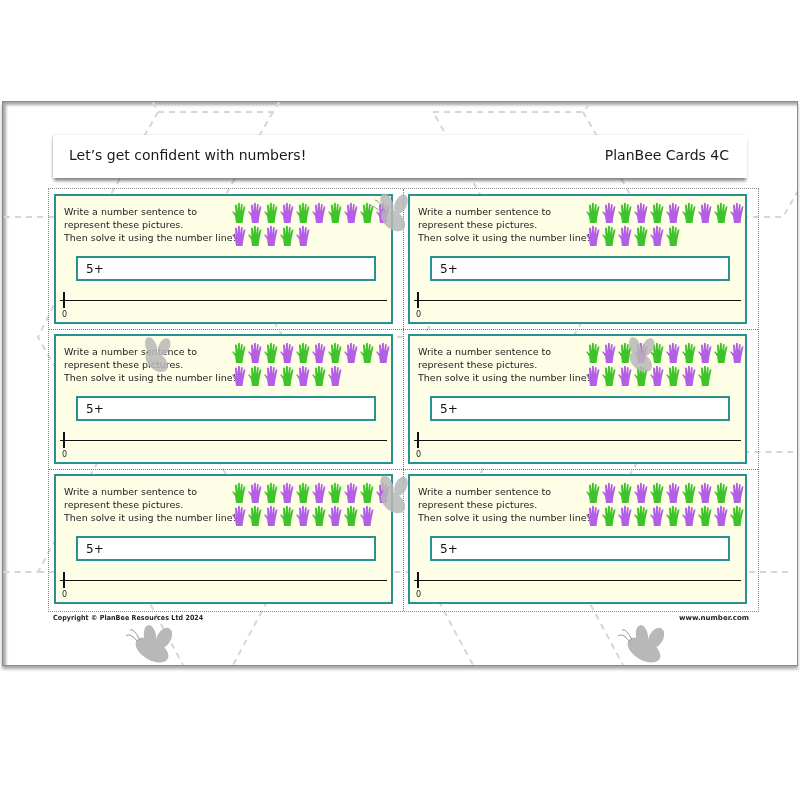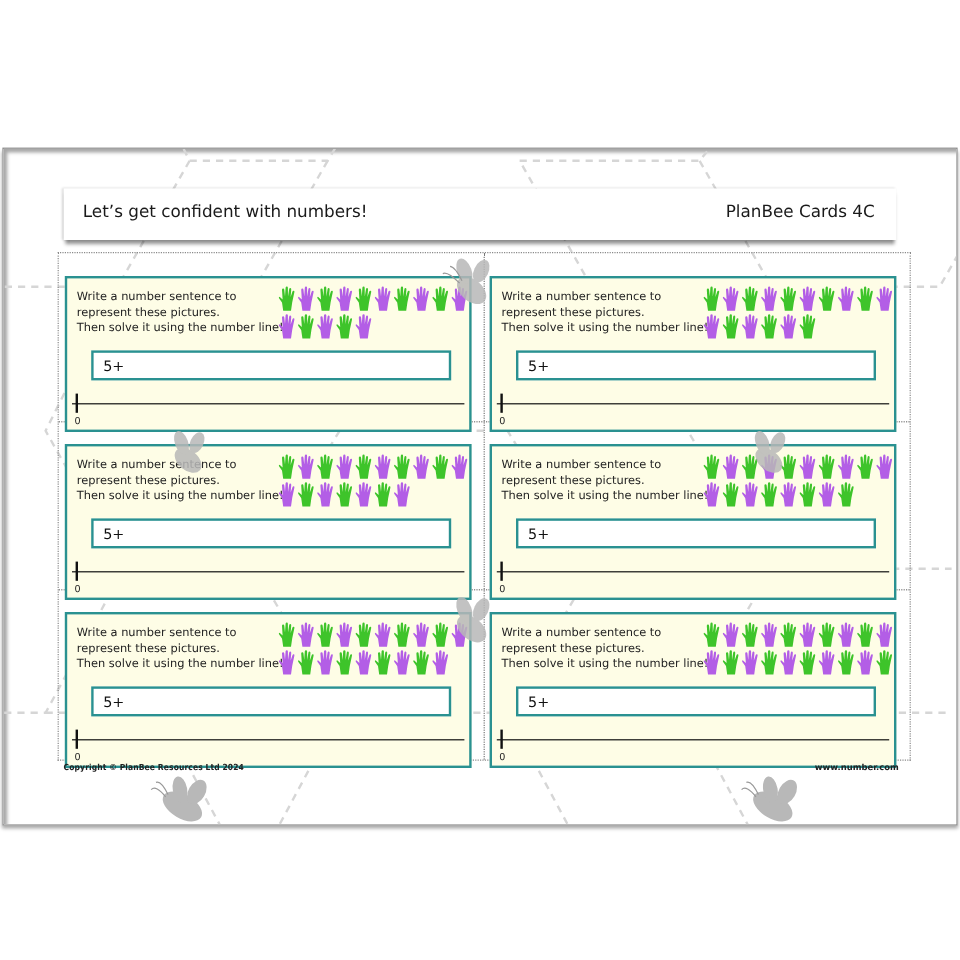--- a/index.html
+++ b/index.html
@@ -1,21 +1,21 @@
 <!DOCTYPE html>
 <html><head>
 <meta charset="utf-8">
 <style>
   html, body { margin: 0; padding: 0; }
   body {
     width: 800px; height: 800px; background: #ffffff; position: relative; overflow: hidden;
     font-family: "DejaVu Sans", sans-serif;
   }
   .frame {
-    position: absolute; left: 2px; top: 123px; width: 794px; height: 563px;
+    position: absolute; left: 2px; top: 101px; width: 794px; height: 563px;
     background: #ffffff;
     border: 1px solid #8a8a8a;
     box-shadow: inset 3px 3px 3px rgba(0,0,0,0.35), 0 3px 3px rgba(0,0,0,0.35);
     overflow: hidden;
   }
   .bg-hex { position: absolute; left: 0; top: 0; width: 794px; height: 563px; }
   .header {
     position: absolute; left: 50px; top: 33px; width: 694px; height: 43px;
     background: #ffffff;
     box-shadow: 0 4px 3px -1px rgba(0,0,0,0.45), -1px 0 2px rgba(0,0,0,0.15);
@@ -30,21 +30,20 @@
     position: absolute; left: 45px; top: 86px; width: 709px; height: 422px;
     border: 1px dotted #8a8a8a;
   }
   .cut-h { position: absolute; left: 0; width: 100%; border-top: 1px dotted #777; }
   .cut-v { position: absolute; top: 0; height: 100%; border-left: 1px dotted #777; }
   .card {
     position: absolute; width: 339px; height: 130px;
     background: #fefde6;
     border: 2px solid #2a9191;
     box-sizing: border-box;
-    margin-top: 14px;
   }
   .card-text {
     position: absolute; left: 8px; top: 9px; font-size: 9.5px; line-height: 13px; color: #222;
     width: 175px;
   }
   .card-text div { white-space: nowrap; }
   .hands { position: absolute; left: 175px; top: 6px; width: 160px; }
   .hand-row { display: flex; height: 23px; }
   .hand { width: 16px; height: 22px; display: inline-block; }
   .answer-box {

